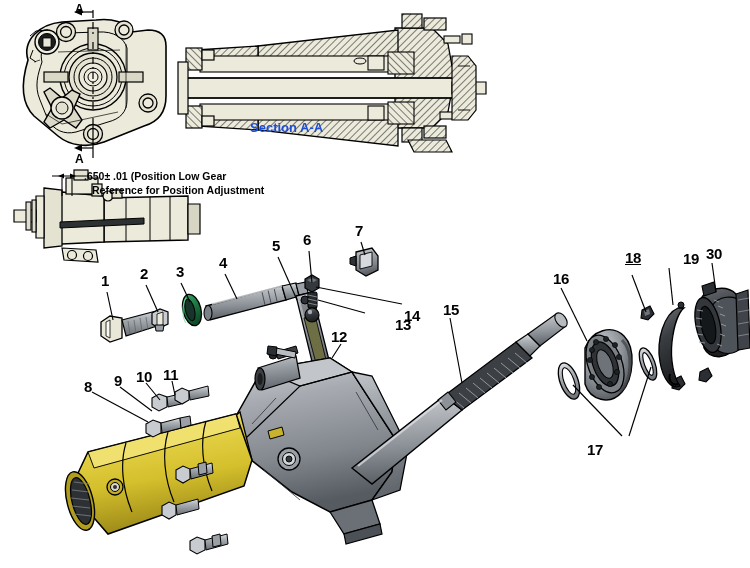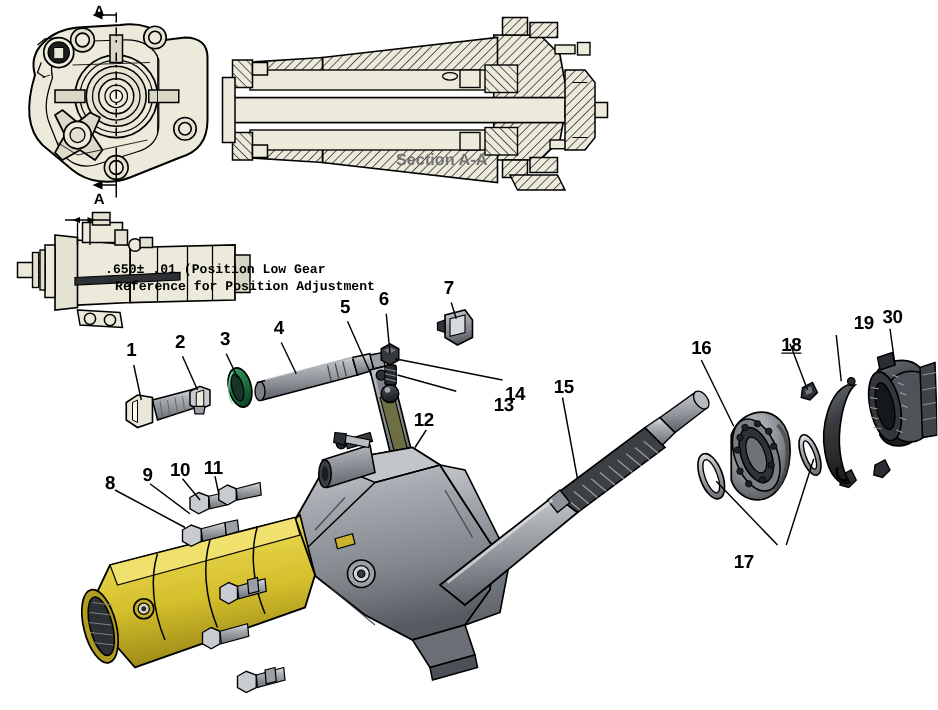--- a/index.html
+++ b/index.html
@@ -20,26 +20,25 @@
   }
   #sheet svg.layer {
     position: absolute;
     left: 0;
     top: 0;
     width: 750px;
     height: 568px;
   }
   .note-text {
     position: absolute;
-    font-family: Liberation Mono, monospace;
+    font-family: Liberation Sans, sans-serif;
     font-weight: bold;
     color: #000000;
     white-space: nowrap;
     line-height: 1.18;
-    margin-top: 40px;
   }
   .callout-num {
     position: absolute;
     font-family: "Liberation Sans", sans-serif;
     font-weight: bold;
     font-size: 15px;
     color: #000000;
     letter-spacing: -0.3px;
   }
   .sec-letter {
@@ -47,22 +46,22 @@
     font-family: "Liberation Sans", sans-serif;
     font-weight: bold;
     font-size: 12px;
     color: #000000;
   }
   .sec-title {
     position: absolute;
     font-family: "Liberation Sans", sans-serif;
     font-weight: bold;
     font-size: 13px;
-    color: #737373;
-    text-align: right;
+    color: #1d4ed8;
+    text-align: left;
     white-space: nowrap;
   }
   .dim-note {
     font-size: 10.5px;
   }
 </style>
 </head>
 <body>
 
 <div id="sheet">
@@ -642,17 +641,17 @@
   <div class="callout-num" style="left:84px;  top:378px;">8</div>
   <div class="callout-num" style="left:114px; top:372px;">9</div>
   <div class="callout-num" style="left:136px; top:368px;">10</div>
   <div class="callout-num" style="left:163px; top:366px;">11</div>
   <div class="callout-num" style="left:331px; top:328px;">12</div>
   <div class="callout-num" style="left:367px; top:316px;margin-left:28px;">13</div>
   <div class="callout-num" style="left:404px; top:307px;">14</div>
   <div class="callout-num" style="left:443px; top:301px;">15</div>
   <div class="callout-num" style="left:553px; top:270px;">16</div>
   <div class="callout-num" style="left:587px; top:441px;">17</div>
-  <div class="callout-num" style="left:625px; top:268px;text-decoration:underline;">18</div>
+  <div class="callout-num" style="left:625px; top:249px;text-decoration:underline;">18</div>
   <div class="callout-num" style="left:683px; top:250px;">19</div>
   <div class="callout-num" style="left:706px; top:245px;">30</div>
 
 </div>
 
 </body></html>

